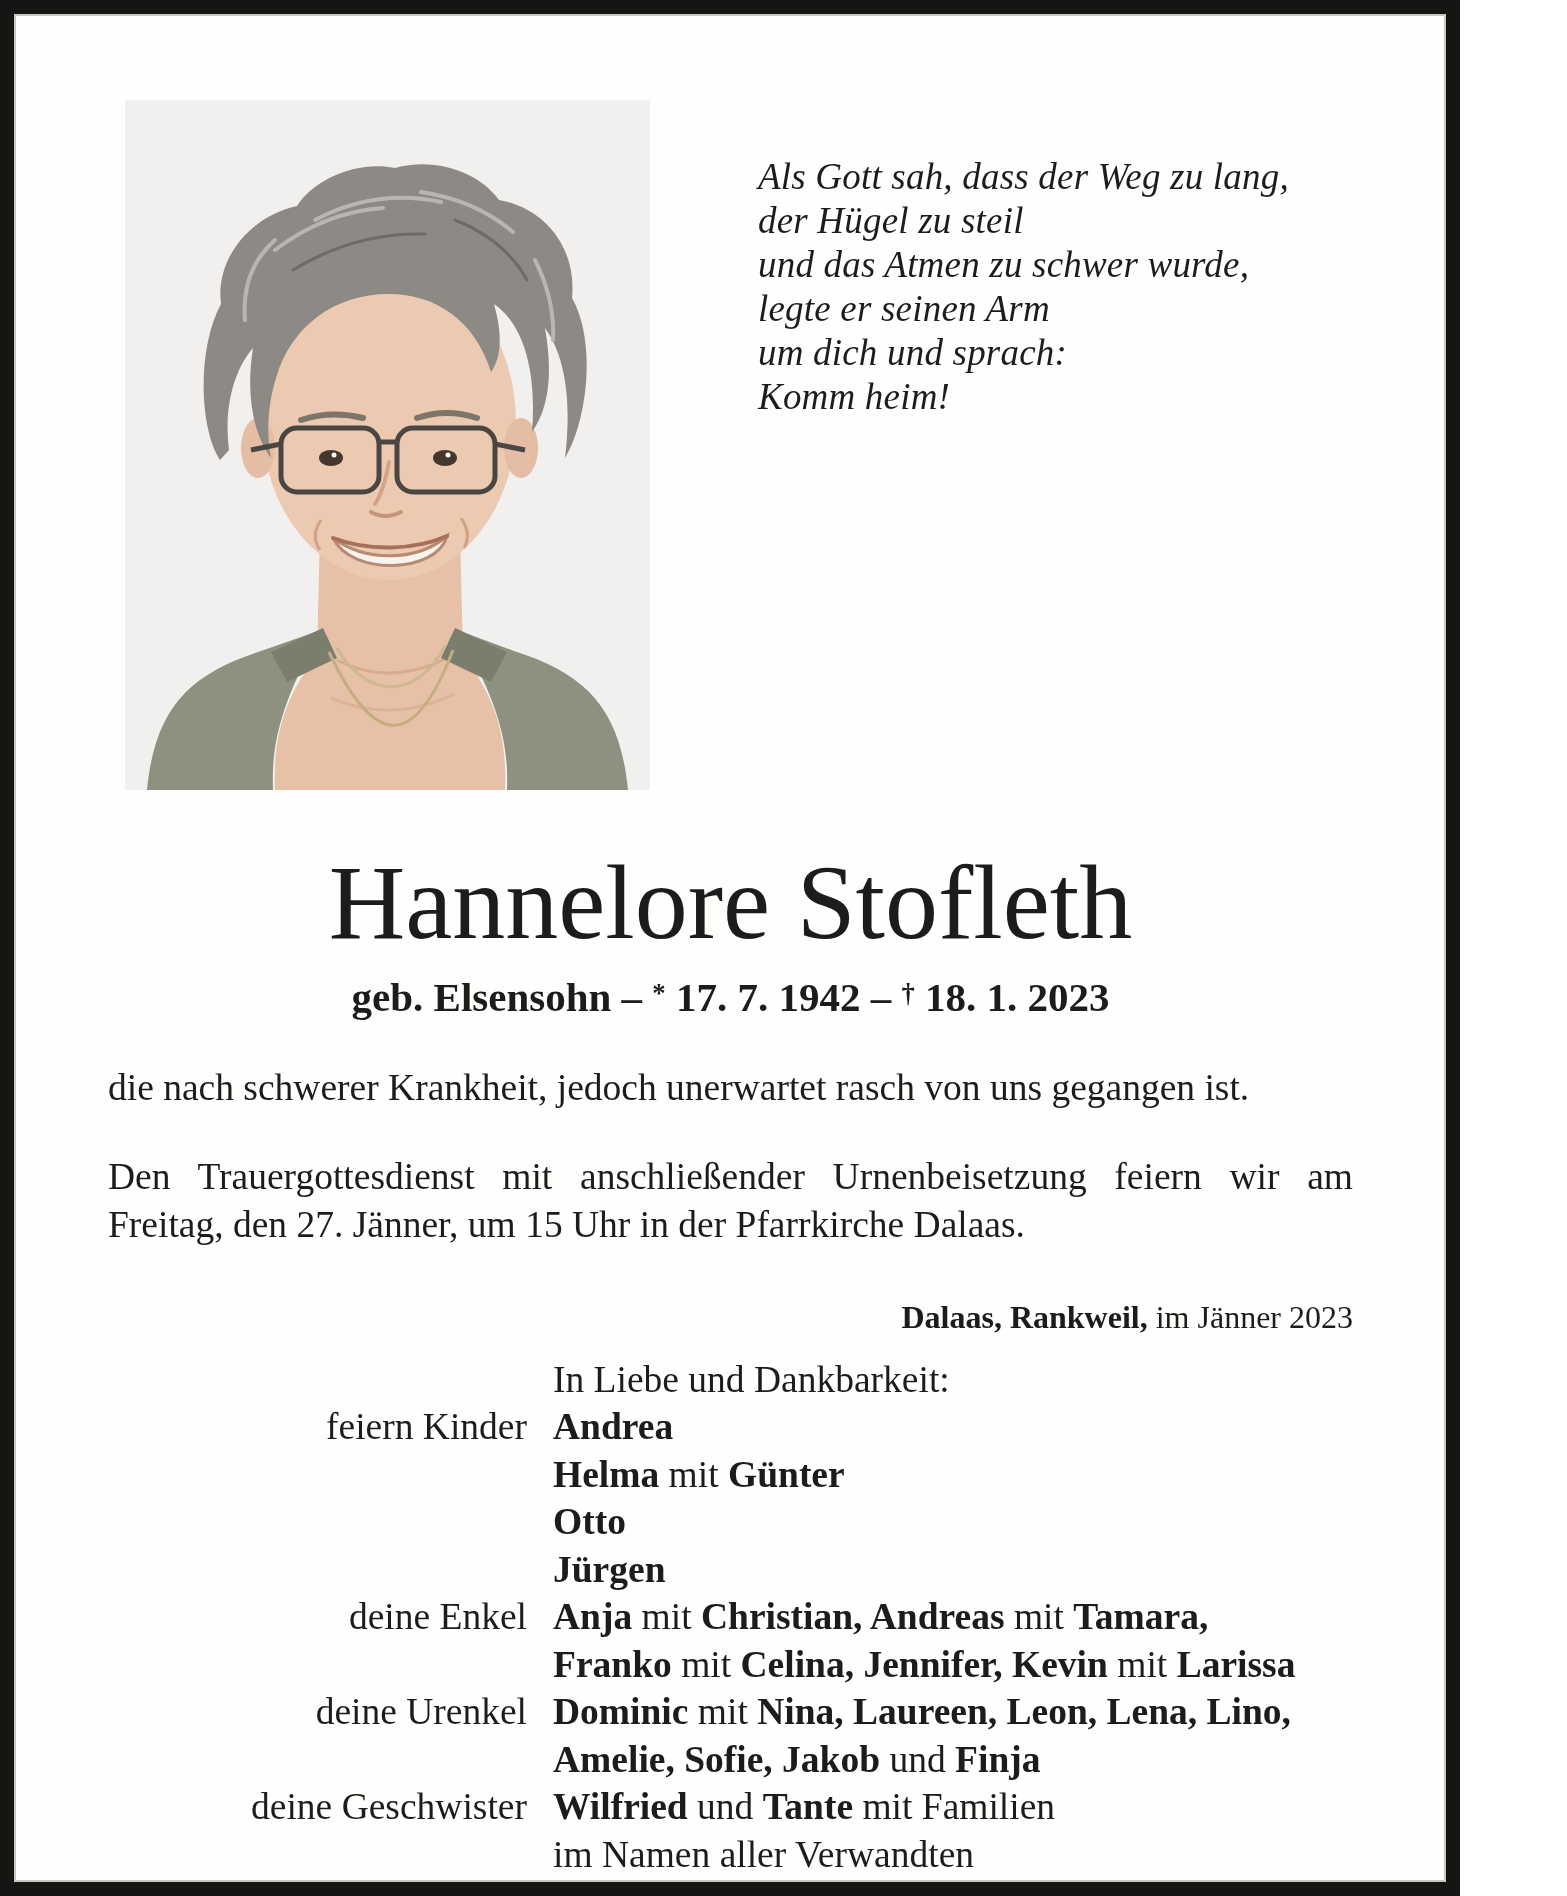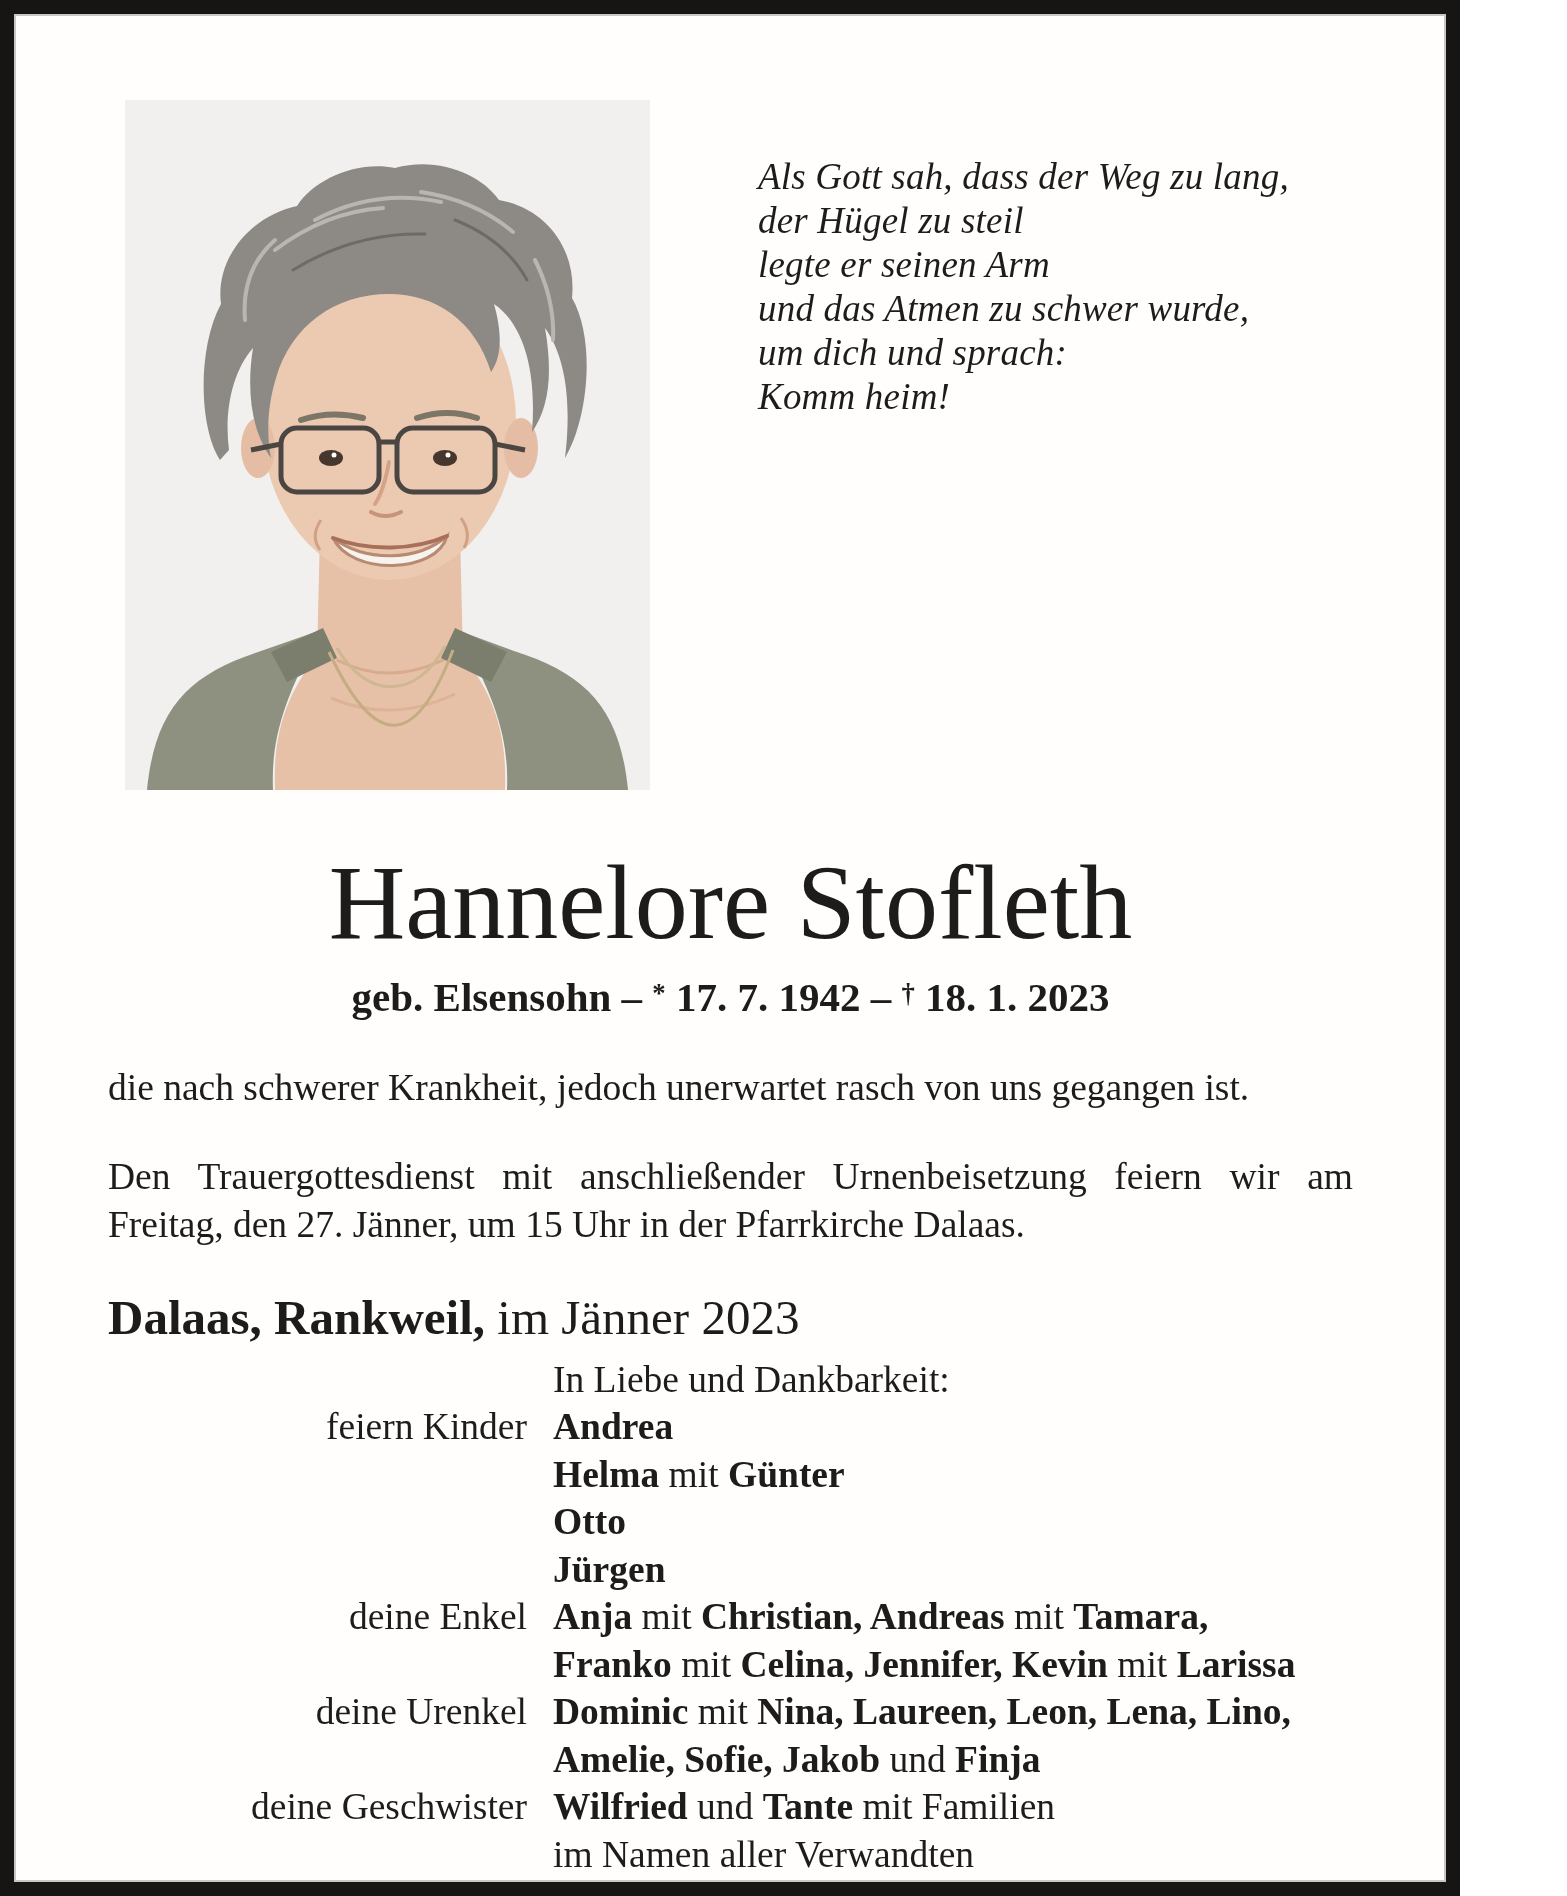--- a/index.html
+++ b/index.html
@@ -38,21 +38,21 @@
   .jline.last{text-align:left;text-align-last:left;}
 
   
   .title{margin-top:58px;text-align:center;font-size:106px;line-height:110px;font-weight:normal;}
   .subtitle{margin-top:10px;text-align:center;font-weight:bold;font-size:41px;line-height:50px;}
   .subtitle .sym{font-size:65%;vertical-align:9px;font-weight:bold;}
 
   
   .death-note{margin-top:42px;font-size:37.5px;line-height:47px;}
   .service{margin-top:42px;font-size:37.5px;line-height:47.5px;}
-  .place-date{margin-top:46px;font-size:49px;line-height:47.5px;}
+  .place-date{margin-top:46px;font-size:32px;line-height:47.5px;text-align:right;}
   .place-date .bold{font-weight:bold;}
 
   
   .family{
     margin-top:14px;
     display:grid;
     grid-template-columns:419px auto;
     column-gap:26px;
     font-size:37.5px;line-height:47.5px;
   }
@@ -115,22 +115,22 @@
           <path d="M336 418 Q347 434 339 448" stroke="#d0a184" stroke-width="3" fill="none"></path>
           <path d="M208 438 C240 462 292 462 322 436 C312 474 226 476 208 438 Z" fill="#f7f3ee" stroke="#b98a72" stroke-width="3"></path>
           <path d="M208 438 C245 452 290 450 322 436" stroke="#a8705a" stroke-width="4" fill="none" stroke-linecap="round"></path>
         </svg>
       </div>
 
       <div class="right-col">
         <div class="poem">
             <div>Als Gott sah, dass der Weg zu lang,</div>
             <div>der Hügel zu steil</div>
+            <div>und das Atmen zu schwer wurde,</div>
             <div>legte er seinen Arm</div>
-            <div>und das Atmen zu schwer wurde,</div>
             <div>um dich und sprach:</div>
             <div>Komm heim!</div>
           </div>
       </div>
     </div>
 
     <div class="title">Hannelore Stofleth</div>
 
     <div class="subtitle">
       <span>geb. Elsensohn –</span>

